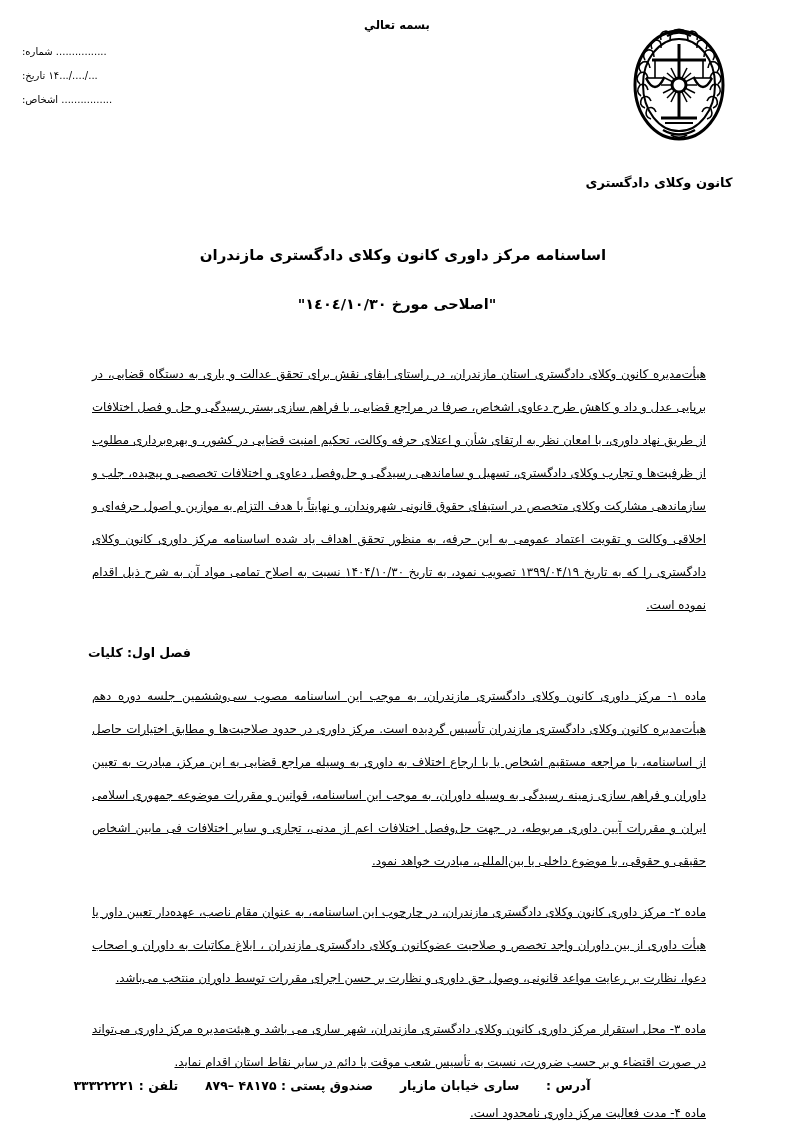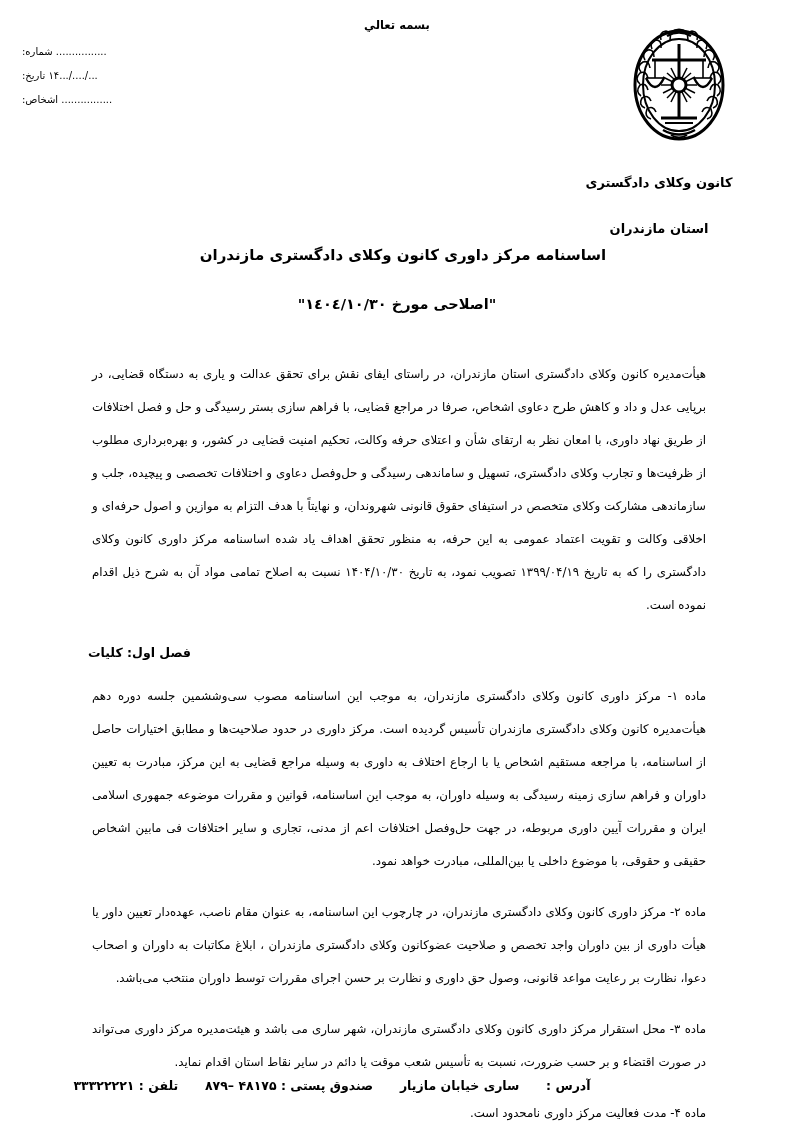--- a/index.html
+++ b/index.html
@@ -113,20 +113,21 @@
     direction: rtl;
   }
 
   p.para {
     margin: 0 0 18px 4px;
     font-size: 11.8px;
     line-height: 33px;
     text-align: justify;
     text-justify: inter-word;
     direction: rtl;
+    text-decoration: underline;
   }
 
   h2.chapter {
     margin: 16px 0 14px 0;
     font-size: 12.5px;
     font-weight: bold;
     text-align: left;
     direction: rtl;
     line-height: 26px;
   }
@@ -234,21 +235,20 @@
         <line x1="58" y1="66" x2="68" y2="71"></line>
         <line x1="68" y1="55" x2="58" y2="60"></line>
         <line x1="46" y1="66" x2="36" y2="71"></line>
       </g>
       <circle cx="52" cy="63" r="7" fill="#fff" stroke="#000" stroke-width="3"></circle>
     </svg>
   </div>
 
   <div class="org-name">
     <div class="org-line">کانون وکلای دادگستری</div>
-    <div class="org-line">استان مازندران</div>
   </div>
 
   <h1 class="doc-title">اساسنامه مرکز داوری کانون وکلای دادگستری مازندران</h1>
   <div class="doc-subtitle">"اصلاحی مورخ ۱٤۰٤/۱۰/۳۰"</div>
 
   <div class="body-area">
     <p class="para">هیأت‌مدیره کانون وکلای دادگستری استان مازندران، در راستای ایفای نقش برای تحقق عدالت و یاری به دستگاه قضایی، در برپایی عدل و داد و کاهش طرح دعاوی اشخاص، صرفا در مراجع قضایی، با فراهم سازی بستر رسیدگی و حل و فصل اختلافات از طریق نهاد داوری، با امعان نظر به ارتقای شأن و اعتلای حرفه وکالت، تحکیم امنیت قضایی در کشور، و بهره‌برداری مطلوب از ظرفیت‌ها و تجارب وکلای دادگستری، تسهیل و ساماندهی رسیدگی و حل‌وفصل دعاوی و اختلافات تخصصی و پیچیده، جلب و سازماندهی مشارکت وکلای متخصص در استیفای حقوق قانونی شهروندان، و نهایتاً با هدف التزام به موازین و اصول حرفه‌ای و اخلاقی وکالت و تقویت اعتماد عمومی به این حرفه، به منظور تحقق اهداف یاد شده اساسنامه مرکز داوری کانون وکلای دادگستری را که به تاریخ ۱۳۹۹/۰۴/۱۹ تصویب نمود، به تاریخ ۱۴۰۴/۱۰/۳۰ نسبت به اصلاح تمامی مواد آن به شرح ذیل اقدام نموده است.</p>
 
     <h2 class="chapter">فصل اول: کلیات</h2>
 

